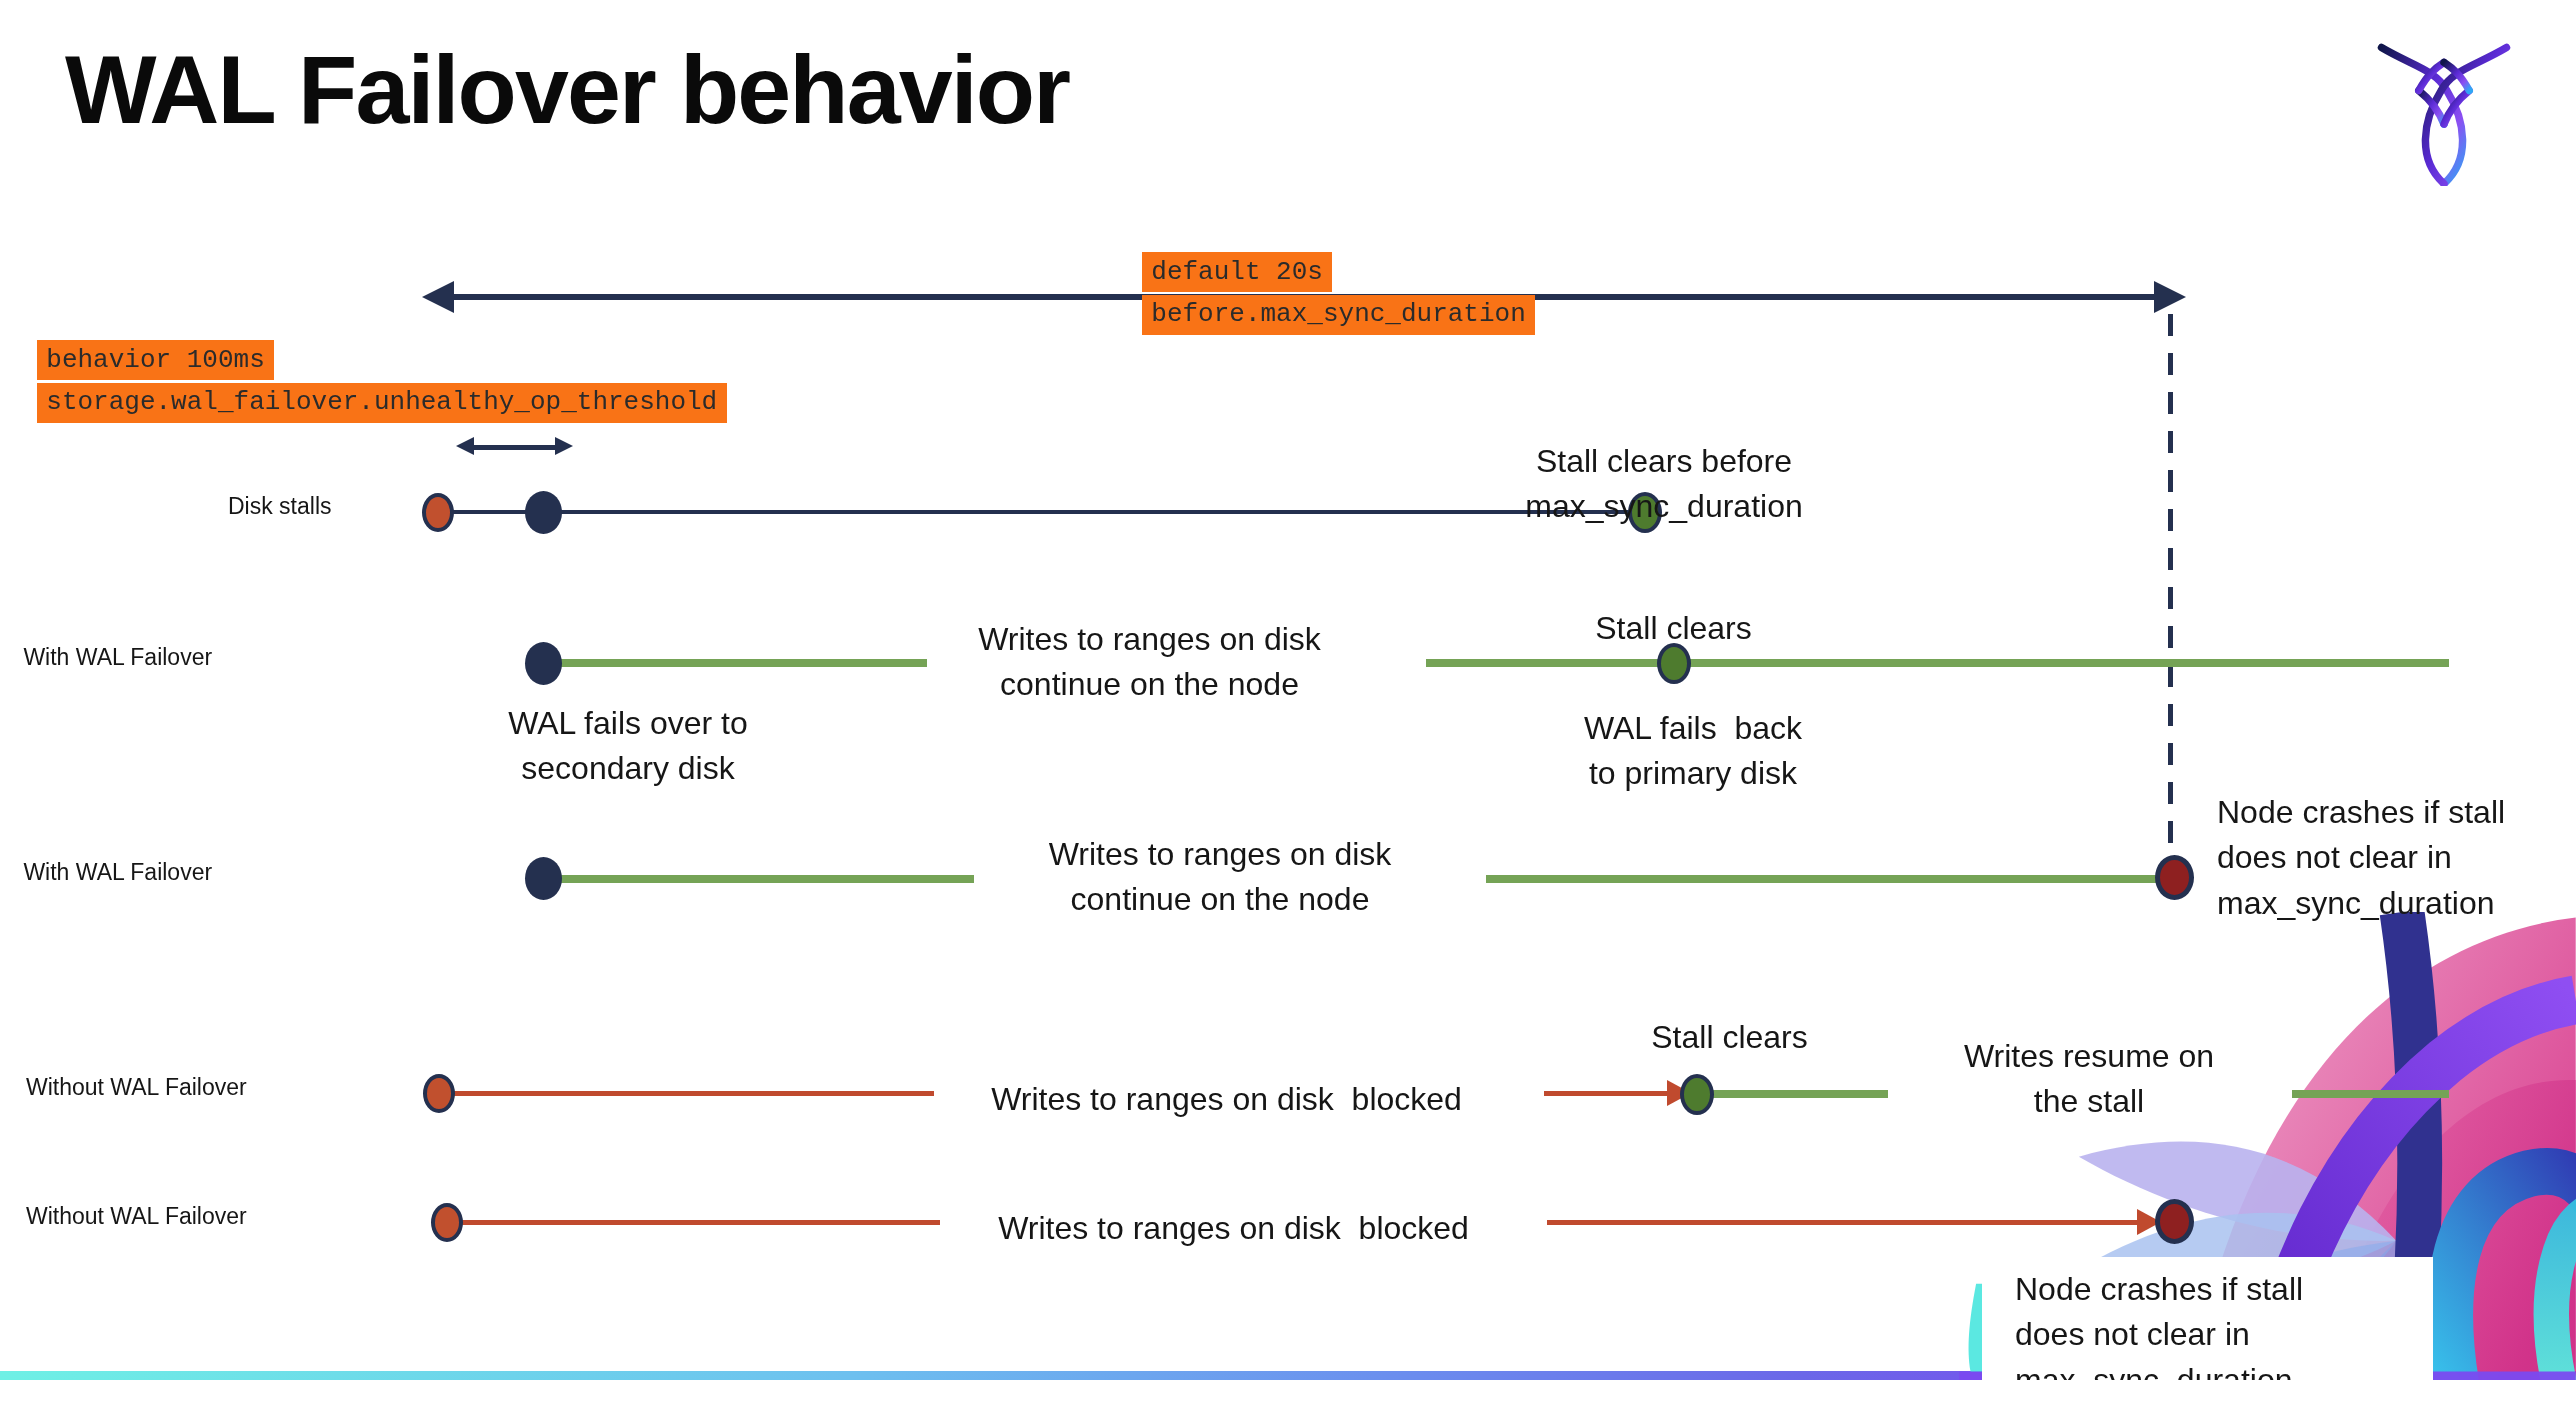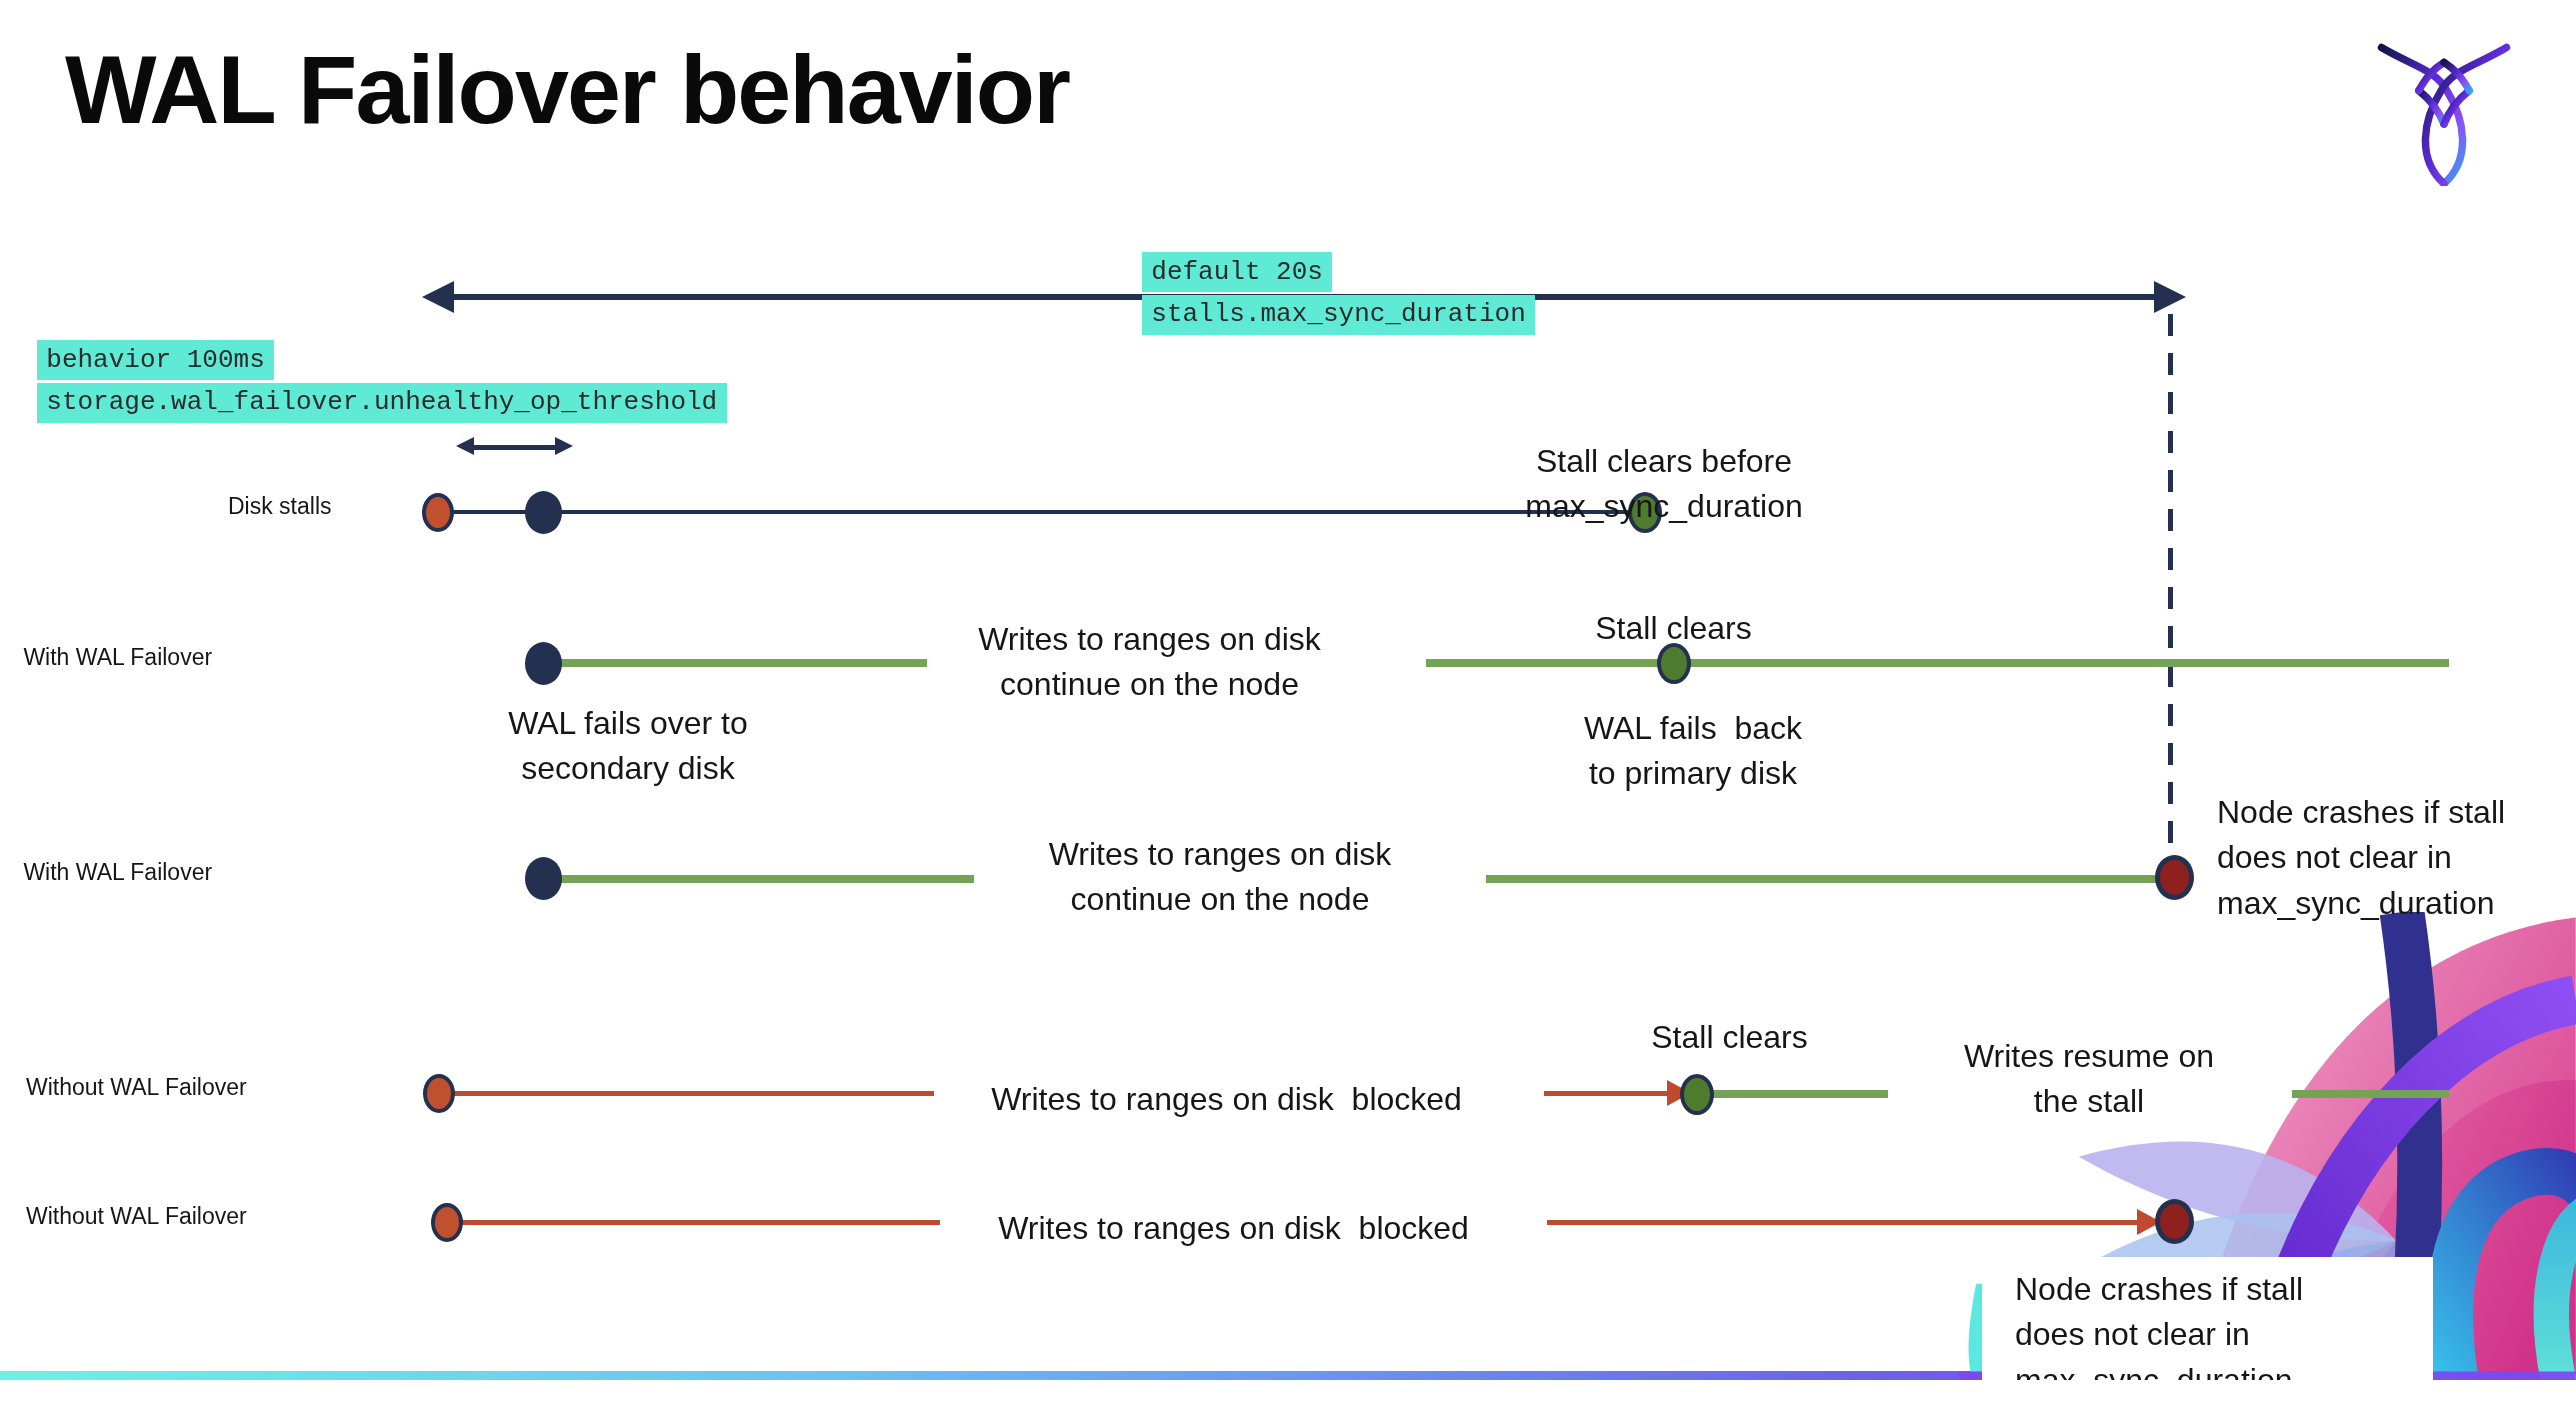--- a/index.html
+++ b/index.html
@@ -13,21 +13,21 @@
 
   
   .page-title {
     position:absolute; left:65px; top:34px; margin:0;
     font-size:97px; font-weight:800; letter-spacing:-1.9px; color:#0a0a0a;
   }
 
   
   .callout { position:absolute; z-index:30; }
   .callout .mono-line {
-    display:table; background:#5eead4; color:#2b2b2b;
+    display:table; background:#f97316; color:#2b2b2b;
     font-family:"Liberation Mono","DejaVu Sans Mono",monospace;
     font-size:26px; line-height:1.25; padding:3.7px 9.3px; margin:0 0 2.8px 0;
     white-space:pre;
   }
 
   
   .note {
     position:absolute; z-index:25; white-space:pre-wrap;
     font-size:32px; line-height:1.42; color:#161616;
   }
@@ -154,21 +154,21 @@
   </svg>
 
   <div class="hline navy-line abs" style="left:452px; top:294px; width:1703px; height:5.6px;"></div>
   <div class="head head-left-navy" style="left:422px; top:281px;"></div>
   <div class="head head-right-navy" style="left:2154px; top:281px;"></div>
 
   <div class="vdash" style="left:2168px; top:314px; height:542px;"></div>
 
   <div class="callout" style="left:1142px; top:252px;">
     <span class="mono-line">default 20s</span>
-    <span class="mono-line">stalls.max_sync_duration</span>
+    <span class="mono-line">before.max_sync_duration</span>
   </div>
 
   <div class="callout" style="left:37px; top:340px;">
     <span class="mono-line">behavior 100ms</span>
     <span class="mono-line">storage.wal_failover.unhealthy_op_threshold</span>
   </div>
 
   <div class="hline navy-line abs" style="left:473px; top:445px; width:84px; height:4.7px;"></div>
   <div class="head head-left-navy-sm" style="left:456px; top:437px;"></div>
   <div class="head head-right-navy-sm" style="left:555px; top:437px;"></div>

